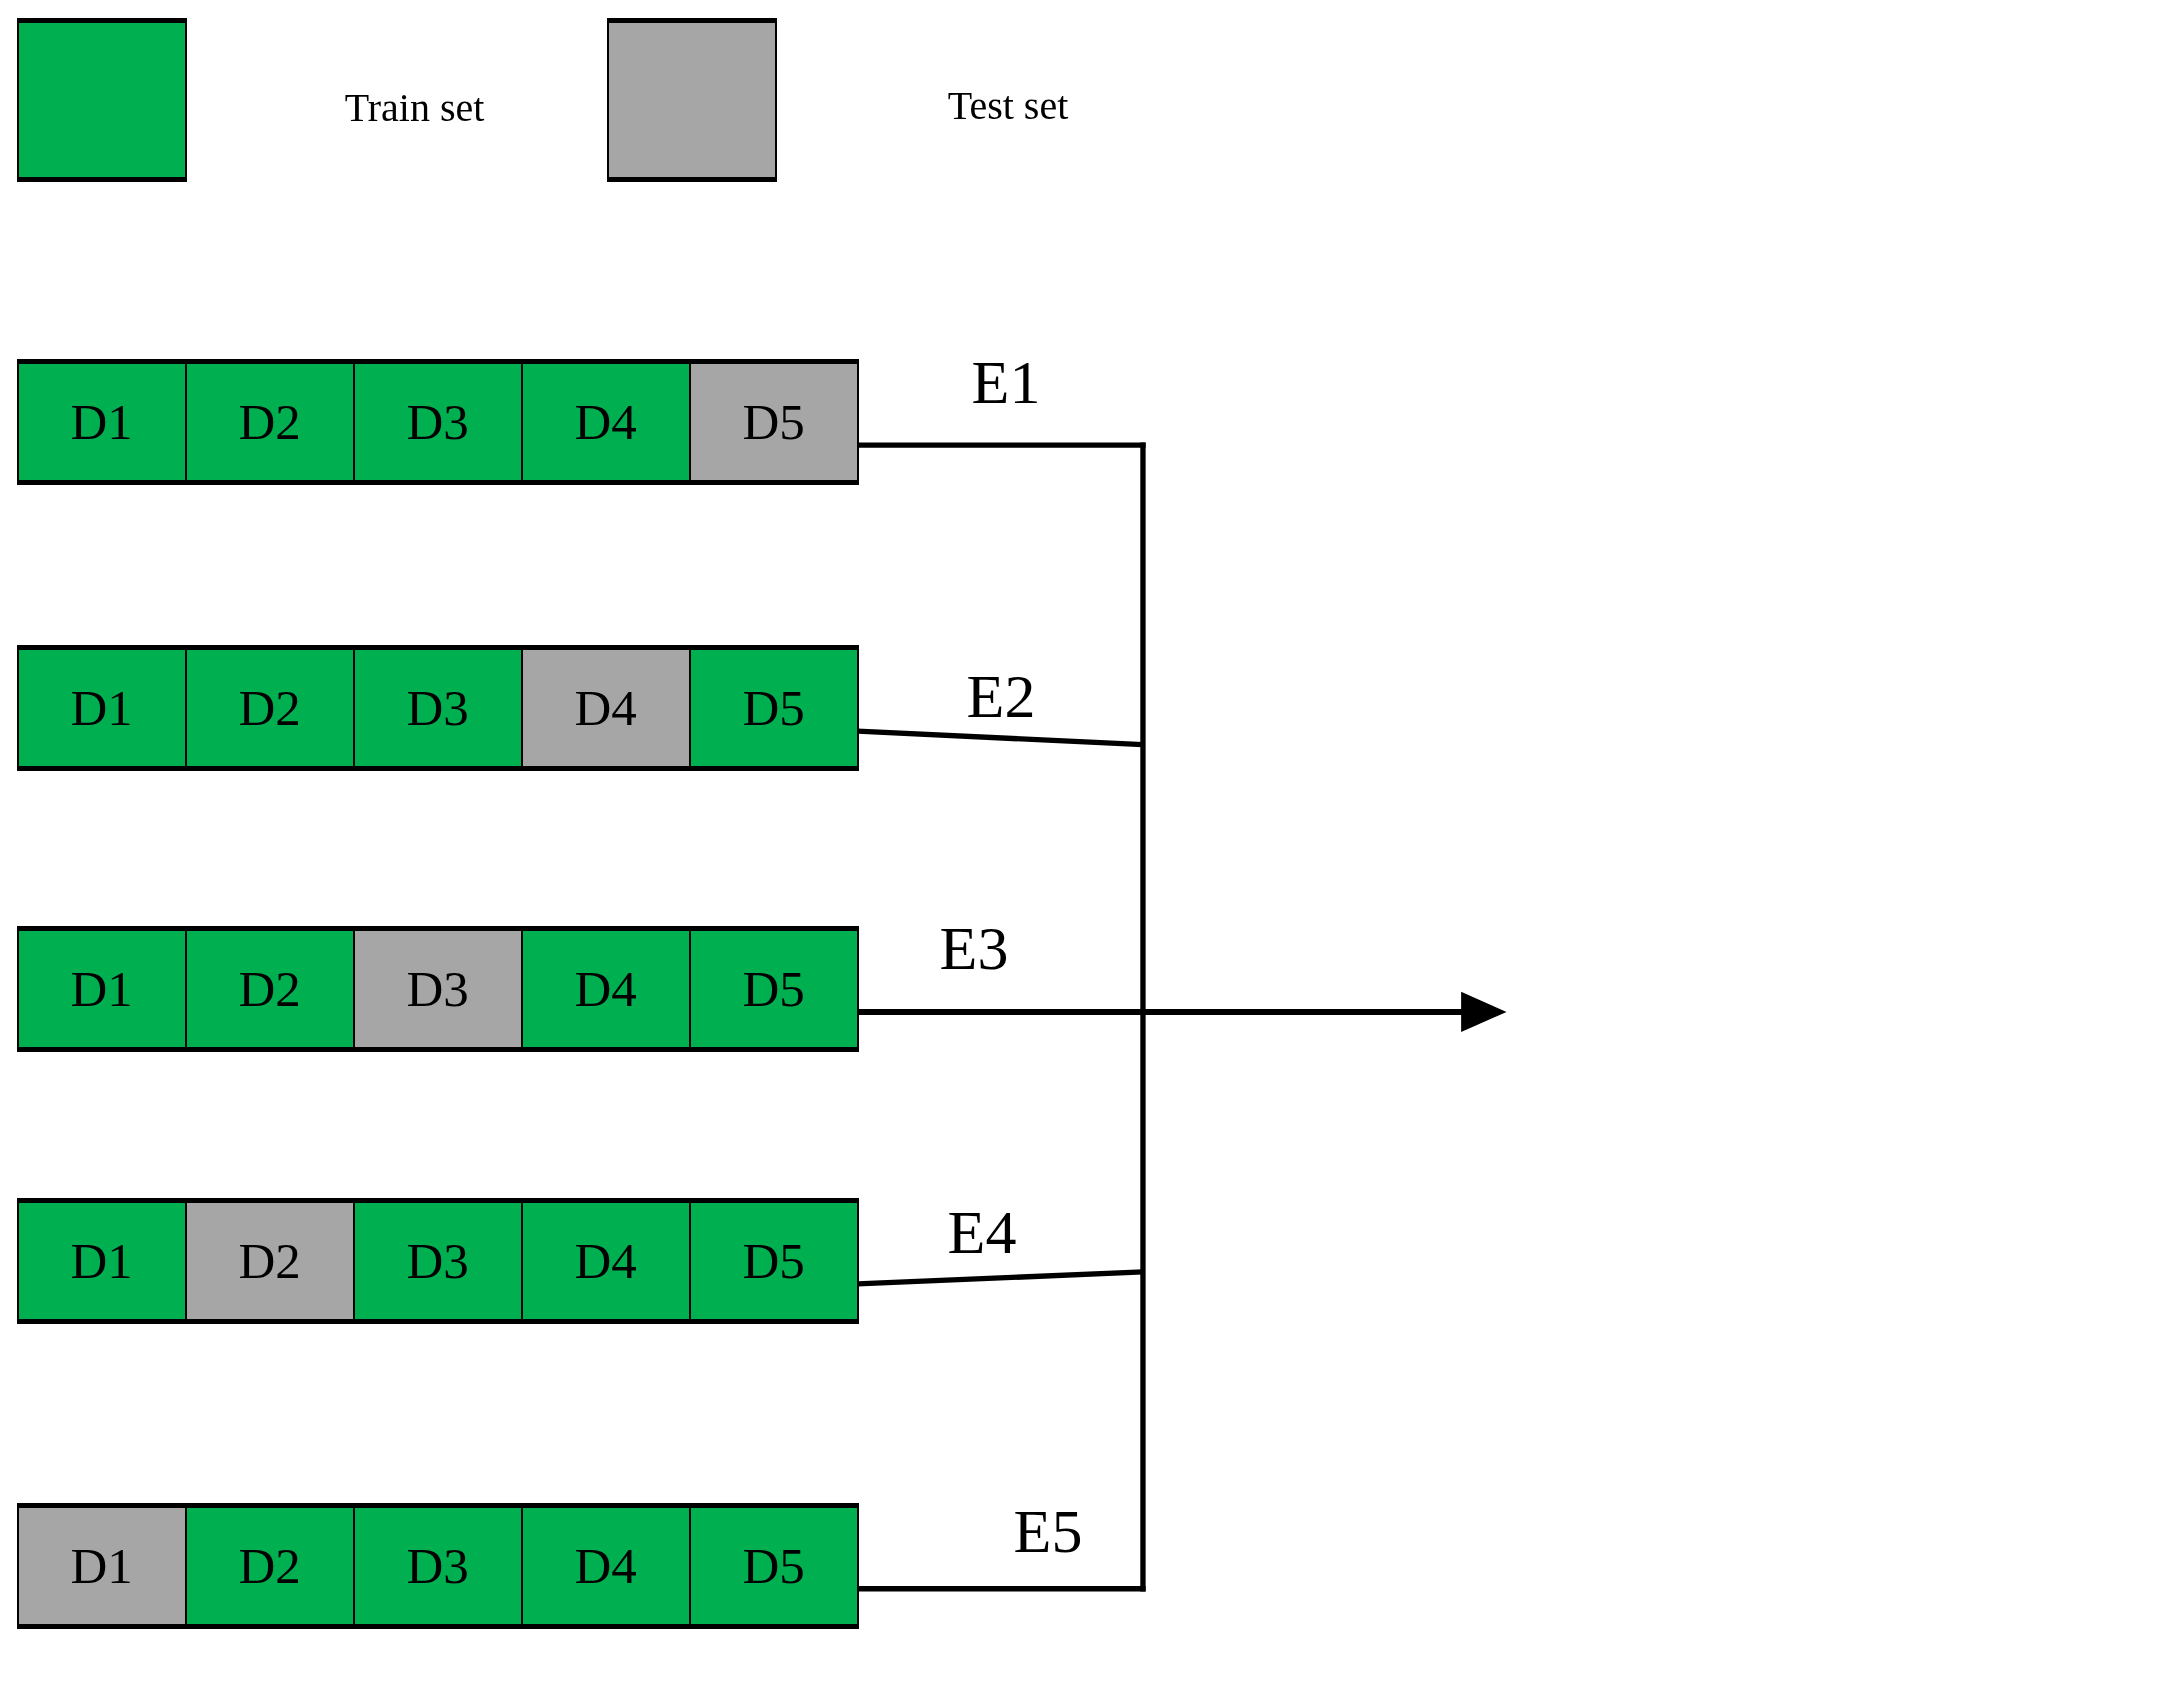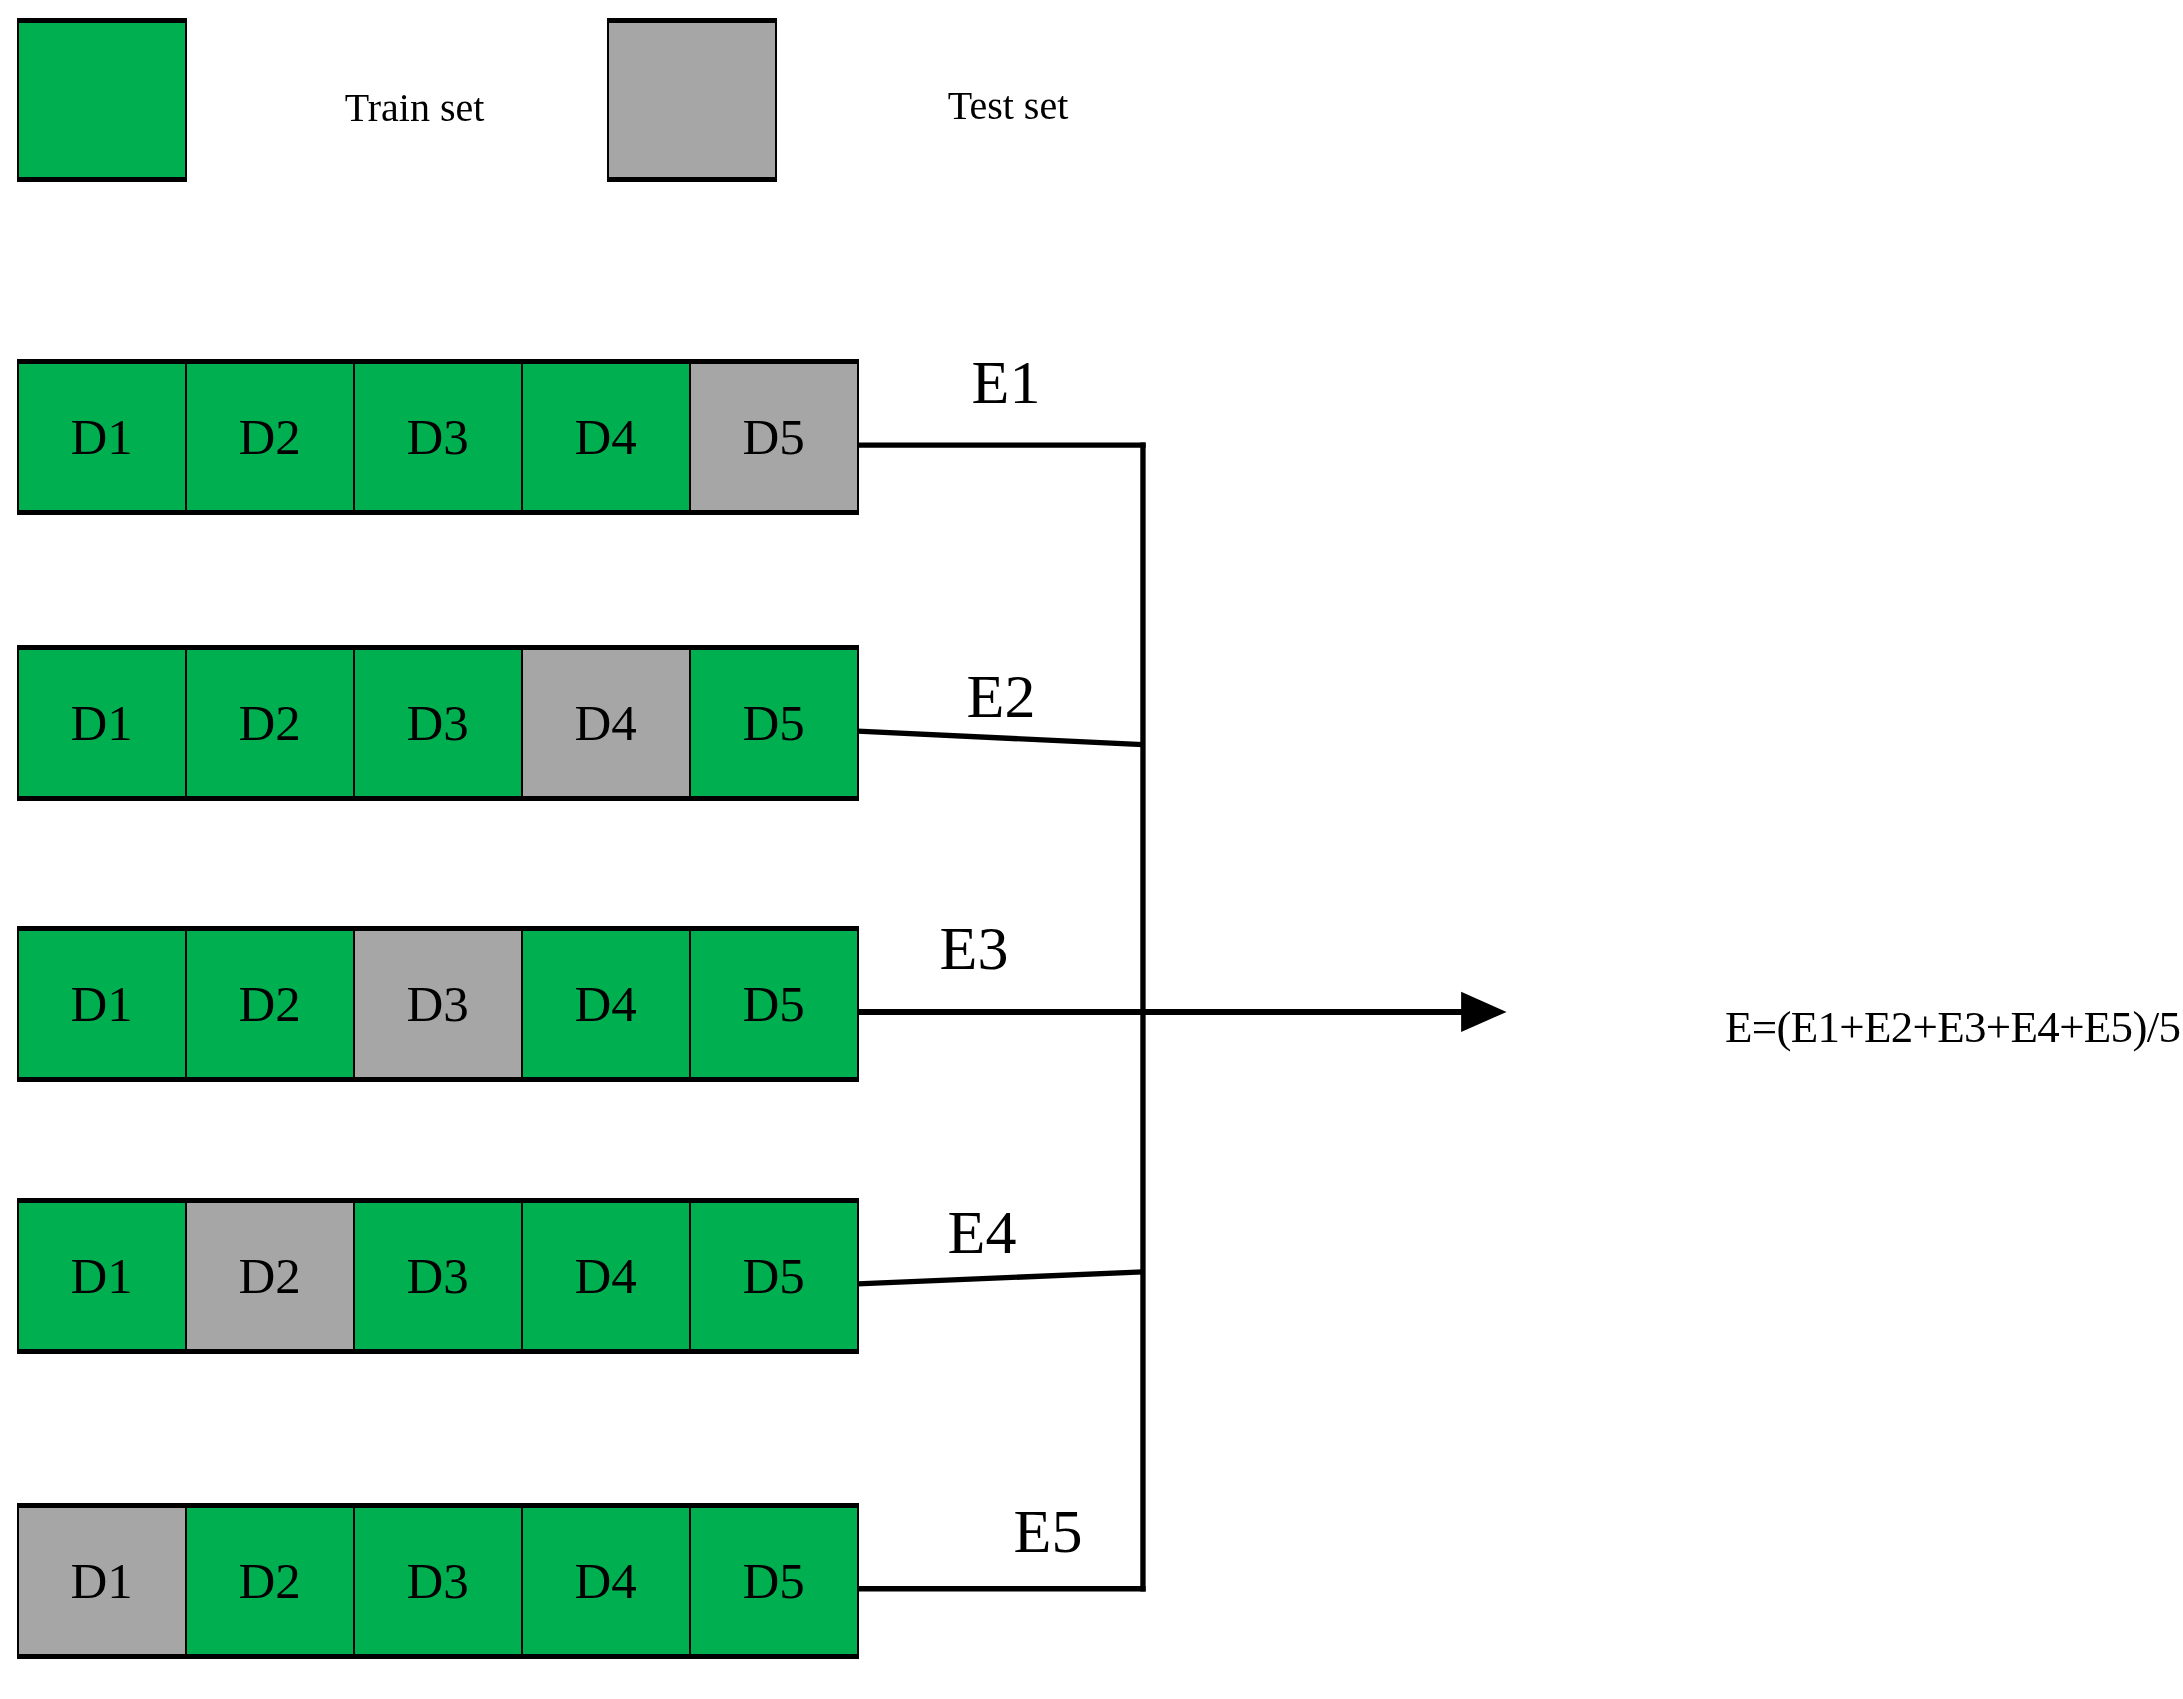--- a/index.html
+++ b/index.html
@@ -27,21 +27,21 @@
 
   .legend-label {
     position:absolute; height:80px; line-height:80px;
     font-size:40px; text-align:center; white-space:nowrap;
   }
   #legend-train-label { left:304px;  top:68px; width:221px; }
   #legend-test-label  { left:901px; top:66px;  width:214px; }
 
   
   .fold-row {
-    position:absolute; left:16.7px; width:842px; height:156px;
+    position:absolute; left:16.7px; width:842px; height:126px;
     box-sizing:border-box;
     display:flex;
     border:2.7px solid #000;
     border-top-width:5.3px; border-bottom-width:5.3px;
   }
   #fold-1 { top:359px; }
   #fold-2 { top:645px; }
   #fold-3 { top:926px; }
   #fold-4 { top:1198px; }
   #fold-5 { top:1503px; }
@@ -131,21 +131,20 @@
     <div class="block" data-role="train">D4</div>
     <div class="block" data-role="train">D5</div>
   </div>
 
   <div class="e-label" id="e-label-1">E1</div>
   <div class="e-label" id="e-label-2">E2</div>
   <div class="e-label" id="e-label-3">E3</div>
   <div class="e-label" id="e-label-4">E4</div>
   <div class="e-label" id="e-label-5">E5</div>
 
-  <div class="formula">E=(E1+E2+E3+E4+E5)/5</div>
 
   <svg class="connectors" viewBox="0 0 3266 2542" xmlns="http://www.w3.org/2000/svg">
     <line x1="1283" y1="666" x2="1714" y2="666" stroke="#000" stroke-width="8"></line>
     <line x1="1283" y1="1094" x2="1710" y2="1114" stroke="#000" stroke-width="8"></line>
     <line x1="1283" y1="1921" x2="1710" y2="1903" stroke="#000" stroke-width="8"></line>
     <line x1="1283" y1="2377" x2="1714" y2="2377" stroke="#000" stroke-width="8"></line>
     <line x1="1710" y1="662" x2="1710" y2="2381" stroke="#000" stroke-width="8"></line>
     <line x1="1283" y1="1514" x2="2192" y2="1514" stroke="#000" stroke-width="9"></line>
     <polygon points="2186,1484 2186,1544 2254,1514" fill="#000"></polygon>
   </svg>

